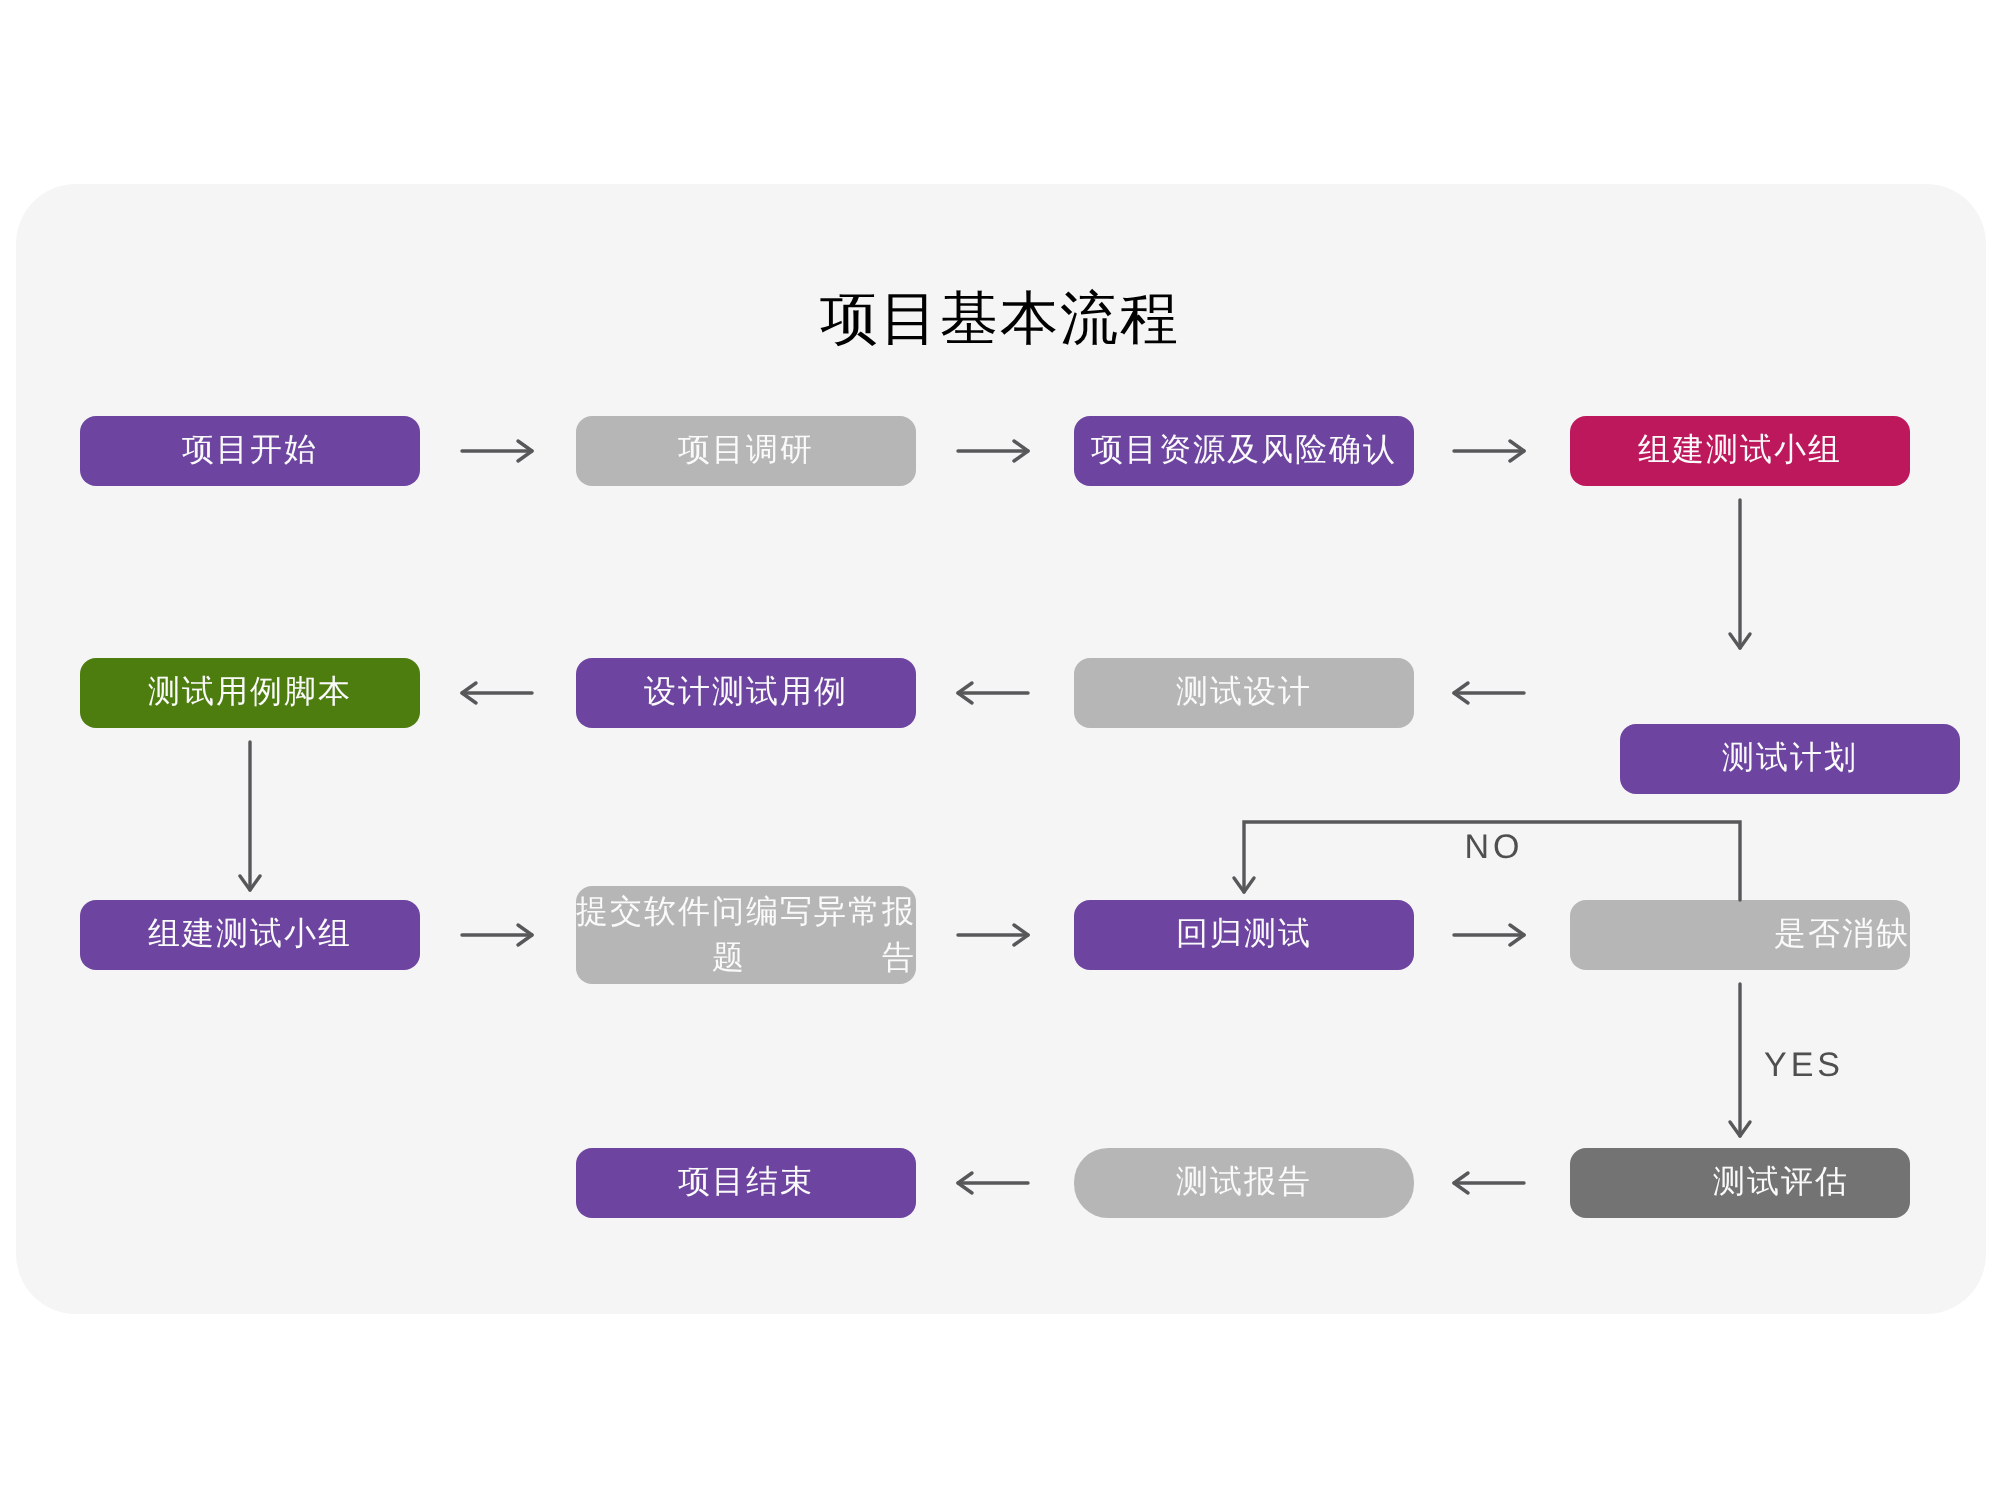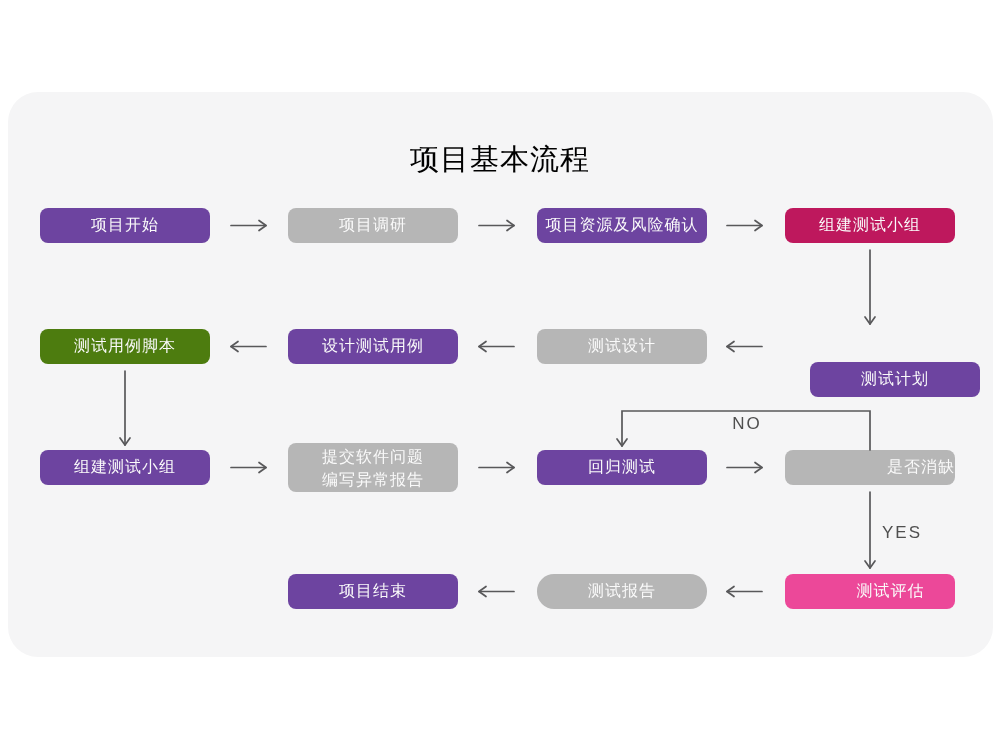--- a/index.html
+++ b/index.html
@@ -34,21 +34,21 @@
     display: flex;
     align-items: center;
     justify-content: center;
     color: #fafafa;
     font-size: 16px;
     letter-spacing: 1px;
     text-align: center;
   }
   .node.tall {
     height: 49px;
-    flex-direction: column;
+    flex-direction: row;
     line-height: 23px;
     text-align: right;
   }
   .connectors {
     position: absolute;
     left: 0; top: 0;
     width: 1000px; height: 750px;
     pointer-events: none;
   }
   .edge-label {
@@ -106,21 +106,21 @@
 <div class="node" style="left: 785px; top: 450px; background-color: rgb(182, 182, 182); justify-content: flex-end;">
     <span>是否消缺</span>
   </div>
 
 <div class="node" style="left: 288px; top: 574px; background-color: rgb(109, 68, 160);">
     <span>项目结束</span>
   </div>
 <div class="node" style="left: 537px; top: 574px; background-color: rgb(182, 182, 182); border-radius: 17px;">
     <span>测试报告</span>
   </div>
-<div class="node" style="left: 785px; top: 574px; background-color: #ec4899; padding-left: 41px;">
+<div class="node" style="left: 785px; top: 574px; background-color: #737373; padding-left: 41px;">
     <span>测试评估</span>
   </div>
 
 <svg class="connectors" viewBox="0 0 1000 750" xmlns="http://www.w3.org/2000/svg">
   <defs>
     <marker id="ah" markerUnits="userSpaceOnUse" markerWidth="14" markerHeight="14" refX="9" refY="7" orient="auto">
       <path d="M2,2 L9,7 L2,12" fill="none" stroke="#58585a" stroke-width="1.7" stroke-linecap="round" stroke-linejoin="round"></path>
     </marker>
   </defs>
   <g stroke="#58585a" stroke-width="1.7" fill="none" stroke-linecap="round">

